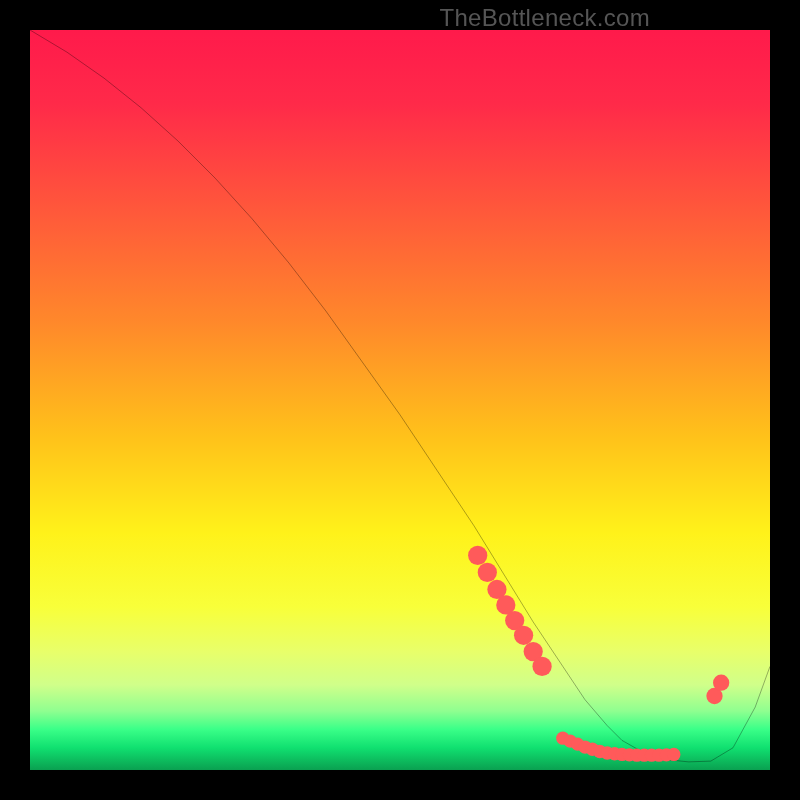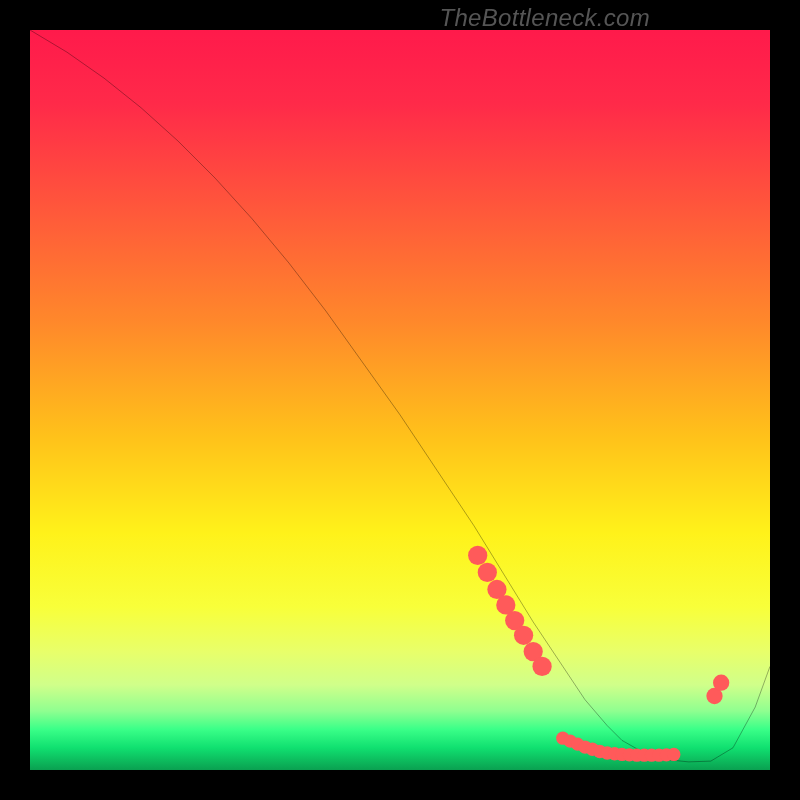--- a/index.html
+++ b/index.html
@@ -9,21 +9,20 @@
     height: 800px;
     background: #000;
     overflow: hidden;
     font-family: Arial, Helvetica, sans-serif;
   }
   .frame {
     position: relative;
     width: 660px;
     height: 800px;
     background: #000;
-    font-style: italic;
   }
   .watermark {
     position: absolute;
     top: 4px;
     right: 10px;
     color: #555;
     font-size: 24px;
     font-weight: 500;
     letter-spacing: 0.3px;
     z-index: 30;

